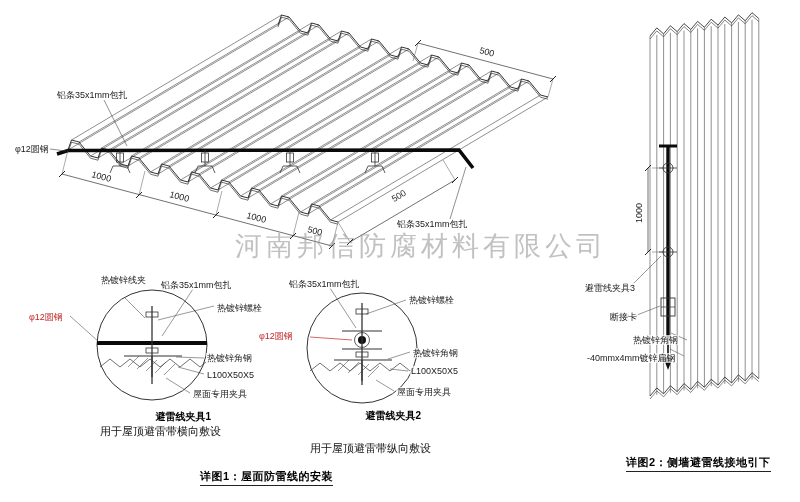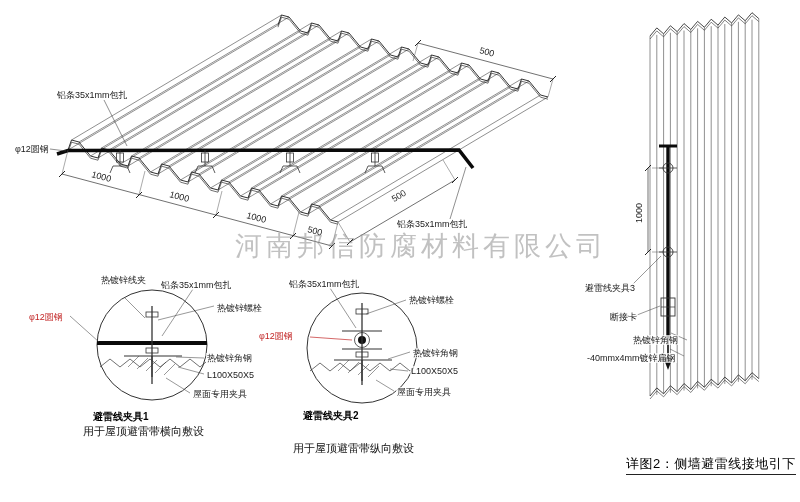--- a/index.html
+++ b/index.html
@@ -3,28 +3,28 @@
 <meta charset="utf-8">
 <style>
   *{margin:0;padding:0;box-sizing:border-box}
   body{background:#ddd;font-family:"Liberation Sans",sans-serif}
   .canvas{position:relative;width:800px;height:502px;background:#fff;overflow:hidden}
   #art{position:absolute;left:0;top:0;z-index:1}
   .lbl{position:absolute;z-index:3;font-size:9px;line-height:1.15;color:#1a1a1a;
        white-space:nowrap;background:rgba(255,255,255,.72);padding:0 1px;
        font-family:"Liberation Sans",sans-serif}
   .red{color:#c22525}
-  .ctr{text-align:left;background:none}
+  .ctr{text-align:right;background:none}
   .dimlbl{background:none;color:#222}
   .rot15{transform:rotate(15deg);transform-origin:left top}
   .rotm31{transform:rotate(-31deg);transform-origin:left top}
   .rotm90{transform:rotate(-90deg);transform-origin:left top}
   .title{font-size:10px;font-weight:bold;color:#000}
   .sub{font-size:11px;color:#111}
-  .caption{position:absolute;z-index:3;font-size:13px;font-weight:normal;color:#000;
+  .caption{position:absolute;z-index:3;font-size:11px;font-weight:bold;color:#000;
            letter-spacing:.5px;padding-bottom:1px;border-bottom:1.5px solid #222;
            font-family:"Liberation Sans",sans-serif}
   .watermark{position:absolute;z-index:2;font-size:27px;letter-spacing:4px;color:#8f8f8f;
              opacity:.55;white-space:nowrap;font-family:"Liberation Serif",serif}
 </style>
 </head>
 <body>
 
 <div class="canvas">
 
@@ -295,15 +295,16 @@
   <div class="lbl" style="left:396px;top:387px">屋面专用夹具</div>
   <div class="lbl title ctr" style="left:302px;top:410px;width:120px">避雷线夹具2</div>
   <div class="lbl sub ctr" style="left:292px;top:442px;width:140px">用于屋顶避雷带纵向敷设</div>
 
   <div class="lbl dimlbl rotm90" style="left:634px;top:224px">1000</div>
   <div class="lbl" style="left:584px;top:283px">避雷线夹具3</div>
   <div class="lbl" style="left:609px;top:312px">断接卡</div>
   <div class="lbl" style="left:632px;top:335px">热镀锌角钢</div>
   <div class="lbl" style="left:586px;top:353px">-40mmx4mm镀锌扁钢</div>
 
+  <div class="caption" style="left:200px;top:469px">详图1：屋面防雷线的安装</div>
   <div class="caption" style="left:626px;top:455px">详图2：侧墙避雷线接地引下</div>
 
 </div>
 
 </body></html>

